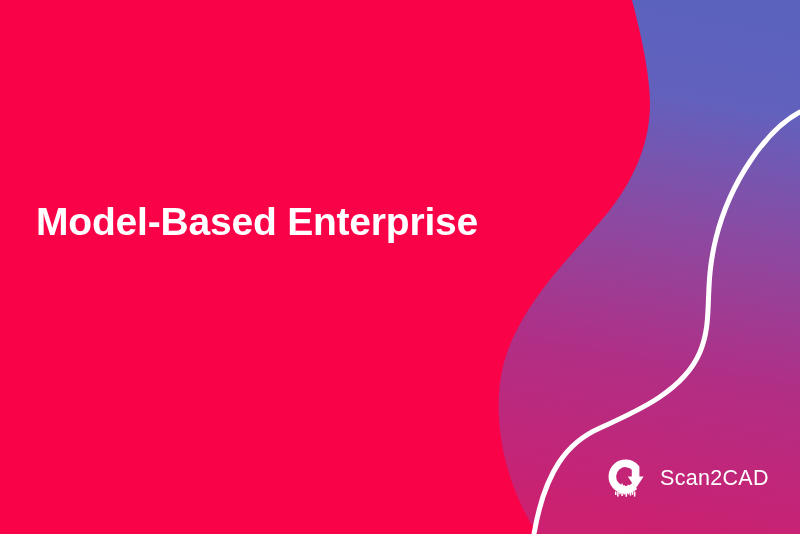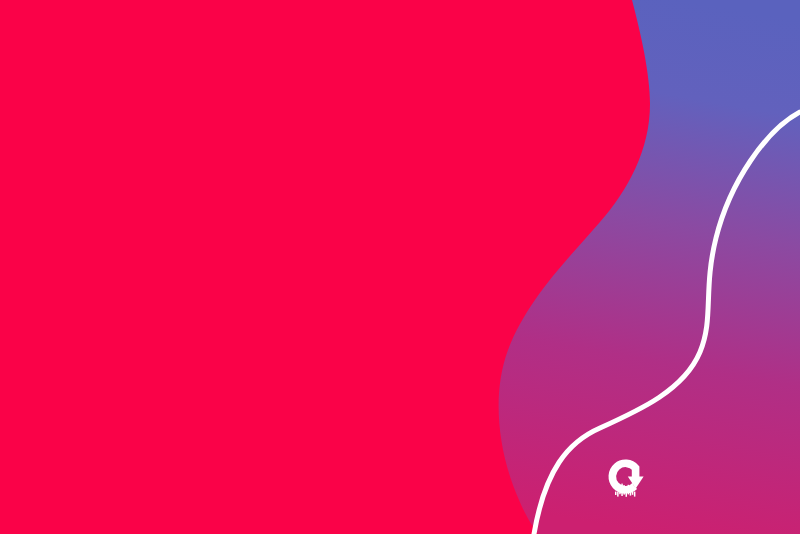--- a/index.html
+++ b/index.html
@@ -87,20 +87,21 @@
              C527,519 534,528 538,534
              L800,534 Z"></path>
 
     <path fill="none" stroke="#ffffff" stroke-width="5" stroke-linecap="round" d="M800,112
              C766,130 730,182 716,238
              C703,290 714,318 700,352
              C684,390 640,410 600,428
              C568,442 545,470 534,534"></path>
   </svg>
 
+  <h1 class="title">Model-Based Enterprise</h1>
 
   <div class="logo">
     <svg class="logo-mark" viewBox="0 0 46 46">
 
       <path fill="none" stroke="#ffffff" stroke-width="7.6" stroke-linecap="butt" d="M30.5,31.2
                A13.2,13.2 0 1 1 31.6,13.0
                L31.6,22.2"></path>
 
       <polygon fill="#ffffff" points="23.8,21.4 39.6,21.4 31.7,33.6"></polygon>
 
@@ -120,15 +121,16 @@
         <rect x="15.2" y="36.6" width="1.5" height="2.6"></rect>
         <rect x="17.3" y="36.6" width="1.5" height="4.4"></rect>
         <rect x="19.4" y="36.6" width="1.5" height="3.0"></rect>
         <rect x="21.5" y="36.6" width="1.5" height="5.2"></rect>
         <rect x="23.6" y="36.6" width="1.5" height="2.8"></rect>
         <rect x="25.7" y="36.6" width="1.5" height="4.0"></rect>
         <rect x="27.8" y="36.6" width="1.5" height="3.2"></rect>
         <rect x="29.9" y="36.6" width="1.5" height="5.0"></rect>
       </g>
     </svg>
+    <span class="logo-word">Scan2CAD</span>
   </div>
 
 </div>
 
 </body></html>

